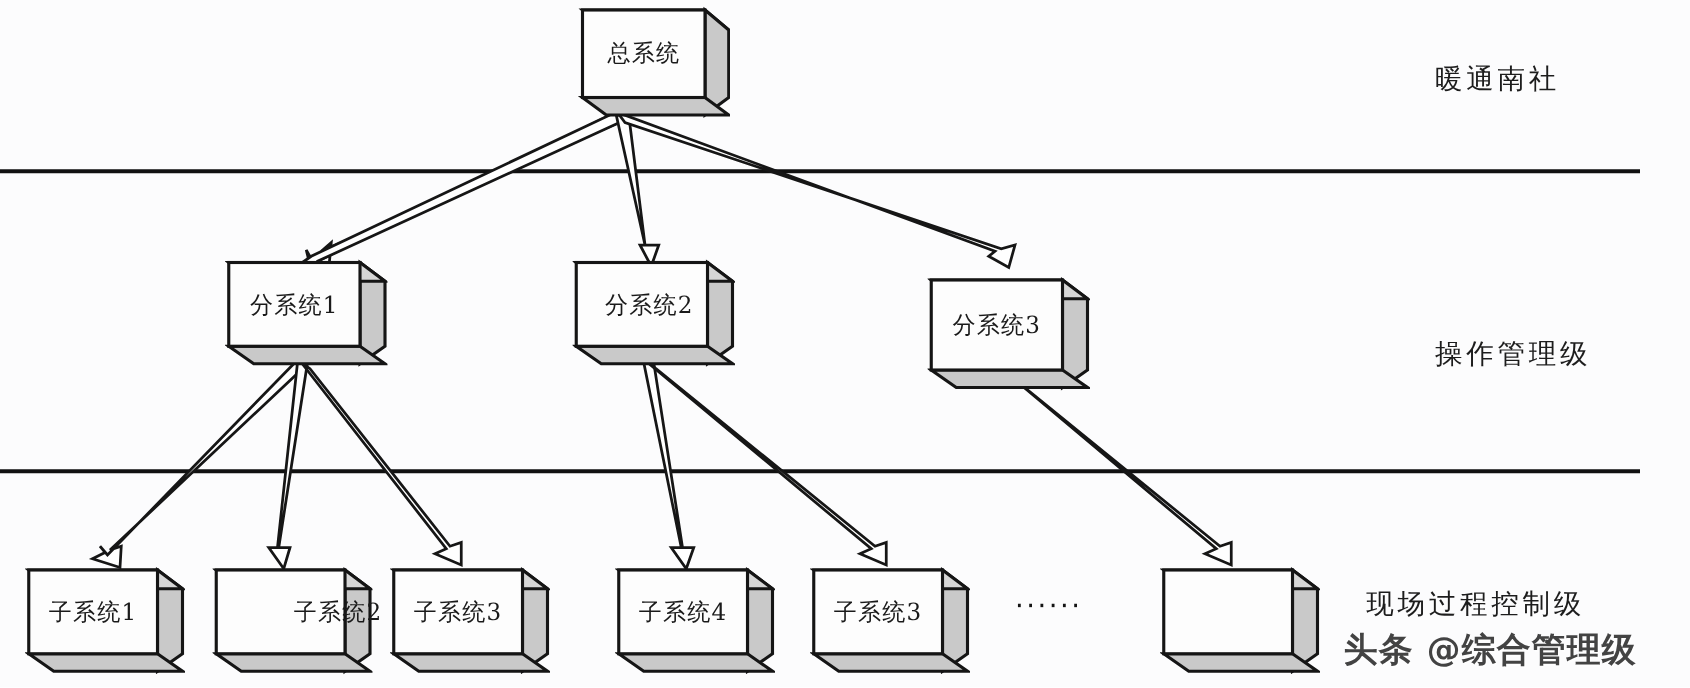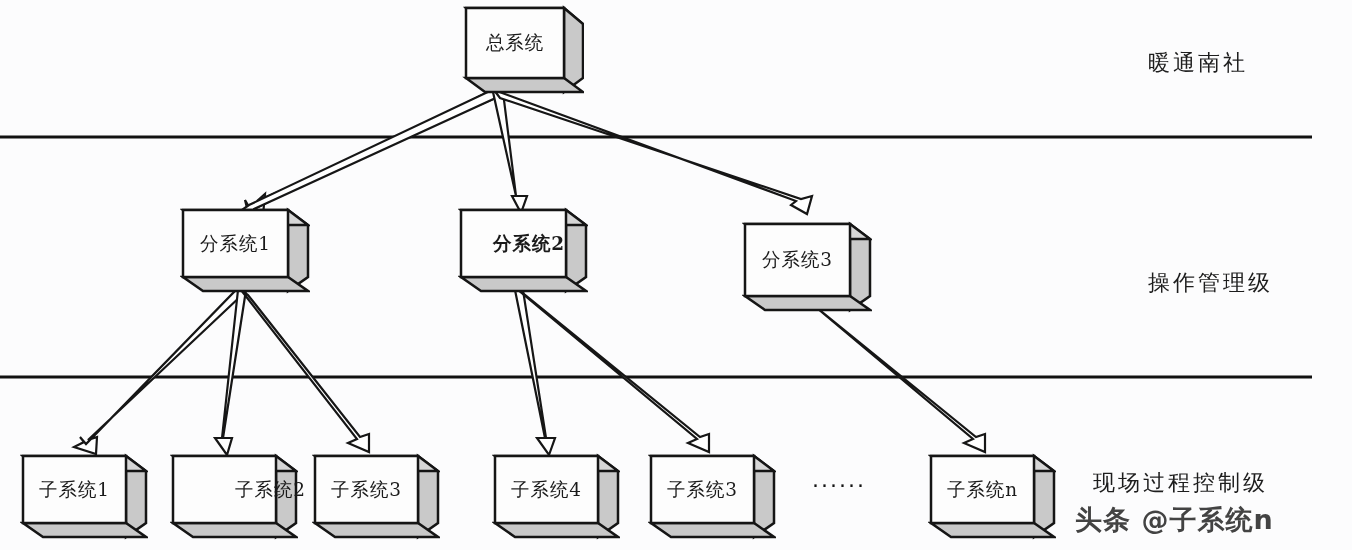--- a/index.html
+++ b/index.html
@@ -133,21 +133,21 @@
     </div>
   </div>
 
   <div class="node" style="left:458px; top:207px; width:130px; height:92px;">
     <svg class="layer" style="width:130px; height:92px;" viewBox="0 0 130 92">
       <polygon points="108,3 128,18 128,70 108,84" fill="#c9c9c9" stroke="#151515" stroke-width="2.5"></polygon>
       <polygon points="108,3 128,18 22,18 3,3" fill="#d6d6d6" stroke="#151515" stroke-width="2.5"></polygon>
       <polygon points="3,70 108,70 128,84 23,84" fill="#c9c9c9" stroke="#151515" stroke-width="2.5"></polygon>
       <rect x="3" y="3" width="105" height="67" fill="#fdfdfd" stroke="#151515" stroke-width="2.5"></rect>
     </svg>
-    <div class="face" style="left:19px; top:3px; width:105px; height:67px; border:none; background:transparent;font-weight:bold;">
+    <div class="face" style="left:9px; top:3px; width:105px; height:67px; border:none; background:transparent;">
       <span class="label">分系统2</span>
     </div>
   </div>
 
   <div class="node" style="left:742px; top:221px; width:130px; height:97px;">
     <svg class="layer" style="width:130px; height:97px;" viewBox="0 0 130 97">
       <polygon points="108,3 128,18 128,75 108,89" fill="#c9c9c9" stroke="#151515" stroke-width="2.5"></polygon>
       <polygon points="108,3 128,18 22,18 3,3" fill="#d6d6d6" stroke="#151515" stroke-width="2.5"></polygon>
       <polygon points="3,75 108,75 128,89 23,89" fill="#c9c9c9" stroke="#151515" stroke-width="2.5"></polygon>
       <rect x="3" y="3" width="105" height="72" fill="#fdfdfd" stroke="#151515" stroke-width="2.5"></rect>
@@ -217,22 +217,19 @@
     </div>
   </div>
 
   <div class="node" style="left:928px; top:453px; width:128px; height:92px;">
     <svg class="layer" style="width:128px; height:92px;" viewBox="0 0 128 92">
       <polygon points="106,3 126,18 126,70 106,84" fill="#c9c9c9" stroke="#151515" stroke-width="2.5"></polygon>
       <polygon points="106,3 126,18 22,18 3,3" fill="#d6d6d6" stroke="#151515" stroke-width="2.5"></polygon>
       <polygon points="3,70 106,70 126,84 23,84" fill="#c9c9c9" stroke="#151515" stroke-width="2.5"></polygon>
       <rect x="3" y="3" width="103" height="67" fill="#fdfdfd" stroke="#151515" stroke-width="2.5"></rect>
     </svg>
-    <div class="face" style="left:3px; top:3px; width:103px; height:67px; border:none; background:transparent;">
-      <span class="label">子系统n</span>
-    </div>
   </div>
 
   <div class="ellipsis" style="left:812px; top:473px;">······</div>
 
-  <div class="watermark" style="left:1075px; top:502px;">头条 @子系统n</div>
+  <div class="watermark" style="left:1075px; top:502px;">头条 @综合管理级</div>
 
 </div>
 
 </body></html>

